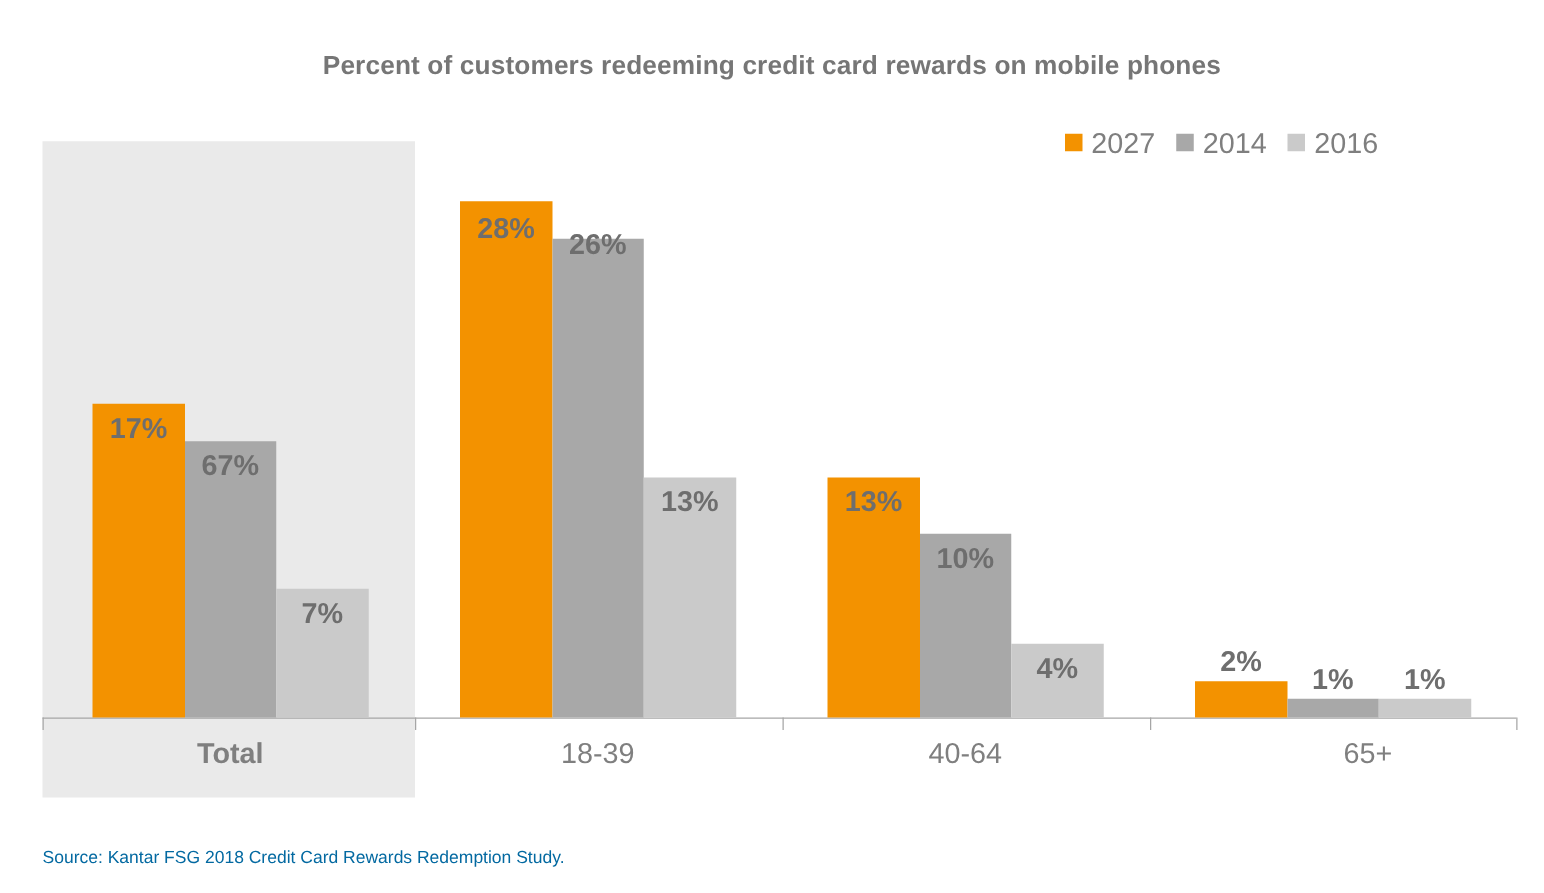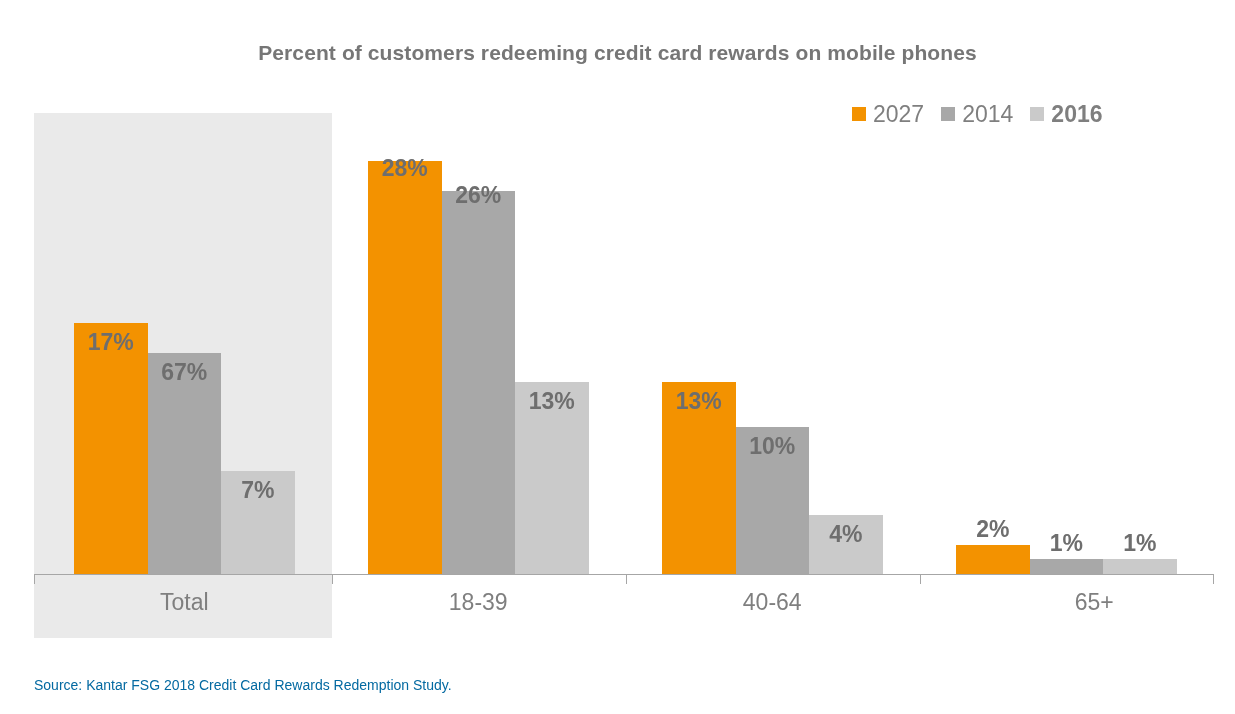--- a/index.html
+++ b/index.html
@@ -42,21 +42,21 @@
     top: 99px;
     display: flex;
     align-items: center;
     height: 30px;
   }
   .legend-item {
     display: flex;
     align-items: center;
     margin-right: 17px;
   }
-  .legend-item:last-child { margin-right: 0; font-weight: bold; }
+  .legend-item:last-child { margin-right: 0; }
   .legend-swatch {
     width: 14px;
     height: 14px;
     margin-right: 7px;
     flex: 0 0 auto;
   }
   .legend-label {
     font-size: 23px;
     color: #7F7F7F;
     line-height: 1;
@@ -162,38 +162,38 @@
       <div class="axis-tick" style="left: 626px;"></div>
       <div class="axis-tick" style="left: 920px;"></div>
       <div class="axis-tick" style="left: 1213px;"></div>
       <div class="bar" style="left: 74px; width: 73.5px; height: 250.75px; top: 323.25px; background: rgb(243, 146, 0);"></div>
       <div class="bar-label" style="left: 74px; width: 73.5px; top: 329.25px;">17%</div>
       <div class="bar" style="left: 147.5px; width: 73.5px; height: 221.25px; top: 352.75px; background: rgb(168, 168, 168);"></div>
       <div class="bar-label" style="left: 147.5px; width: 73.5px; top: 358.75px;">67%</div>
       <div class="bar" style="left: 221px; width: 73.5px; height: 103.25px; top: 470.75px; background: rgb(202, 202, 202);"></div>
       <div class="bar-label" style="left: 221px; width: 73.5px; top: 476.75px;">7%</div>
       <div class="bar" style="left: 368px; width: 73.5px; height: 413px; top: 161px; background: rgb(243, 146, 0);"></div>
-      <div class="bar-label" style="left: 368px; width: 73.5px; top: 155px;">28%</div>
+      <div class="bar-label" style="left: 368px; width: 73.5px; top: 169px;">28%</div>
       <div class="bar" style="left: 441.5px; width: 73.5px; height: 383.5px; top: 190.5px; background: rgb(168, 168, 168);"></div>
       <div class="bar-label" style="left: 441.5px; width: 73.5px; top: 182px;">26%</div>
       <div class="bar" style="left: 515px; width: 73.5px; height: 191.75px; top: 382.25px; background: rgb(202, 202, 202);"></div>
       <div class="bar-label" style="left: 515px; width: 73.5px; top: 388.25px;">13%</div>
       <div class="bar" style="left: 662px; width: 73.5px; height: 191.75px; top: 382.25px; background: rgb(243, 146, 0);"></div>
       <div class="bar-label" style="left: 662px; width: 73.5px; top: 388.25px;">13%</div>
       <div class="bar" style="left: 735.5px; width: 73.5px; height: 147.5px; top: 426.5px; background: rgb(168, 168, 168);"></div>
       <div class="bar-label" style="left: 735.5px; width: 73.5px; top: 432.5px;">10%</div>
       <div class="bar" style="left: 809px; width: 73.5px; height: 59px; top: 515px; background: rgb(202, 202, 202);"></div>
       <div class="bar-label" style="left: 809px; width: 73.5px; top: 521px;">4%</div>
       <div class="bar" style="left: 956px; width: 73.5px; height: 29.5px; top: 544.5px; background: rgb(243, 146, 0);"></div>
       <div class="bar-label" style="left: 956px; width: 73.5px; top: 515.5px;">2%</div>
       <div class="bar" style="left: 1029.5px; width: 73.5px; height: 14.75px; top: 559.25px; background: rgb(168, 168, 168);"></div>
       <div class="bar-label" style="left: 1029.5px; width: 73.5px; top: 530.25px;">1%</div>
       <div class="bar" style="left: 1103px; width: 73.5px; height: 14.75px; top: 559.25px; background: rgb(202, 202, 202);"></div>
       <div class="bar-label" style="left: 1103px; width: 73.5px; top: 530.25px;">1%</div>
-      <div class="cat-label" style="left: 34px; width: 300.5px;">Total</div>
+      <div class="cat-label" style="left: 34px; width: 300.5px; font-weight: bold;">Total</div>
       <div class="cat-label" style="left: 328px; width: 300.5px;">18-39</div>
       <div class="cat-label" style="left: 622px; width: 300.5px;">40-64</div>
       <div class="cat-label" style="left: 944px; width: 300.5px;">65+</div>
     </div>
 
   <div class="source-note">Source: Kantar FSG 2018 Credit Card Rewards Redemption Study.</div>
 
 </div>
 
 </body></html>

